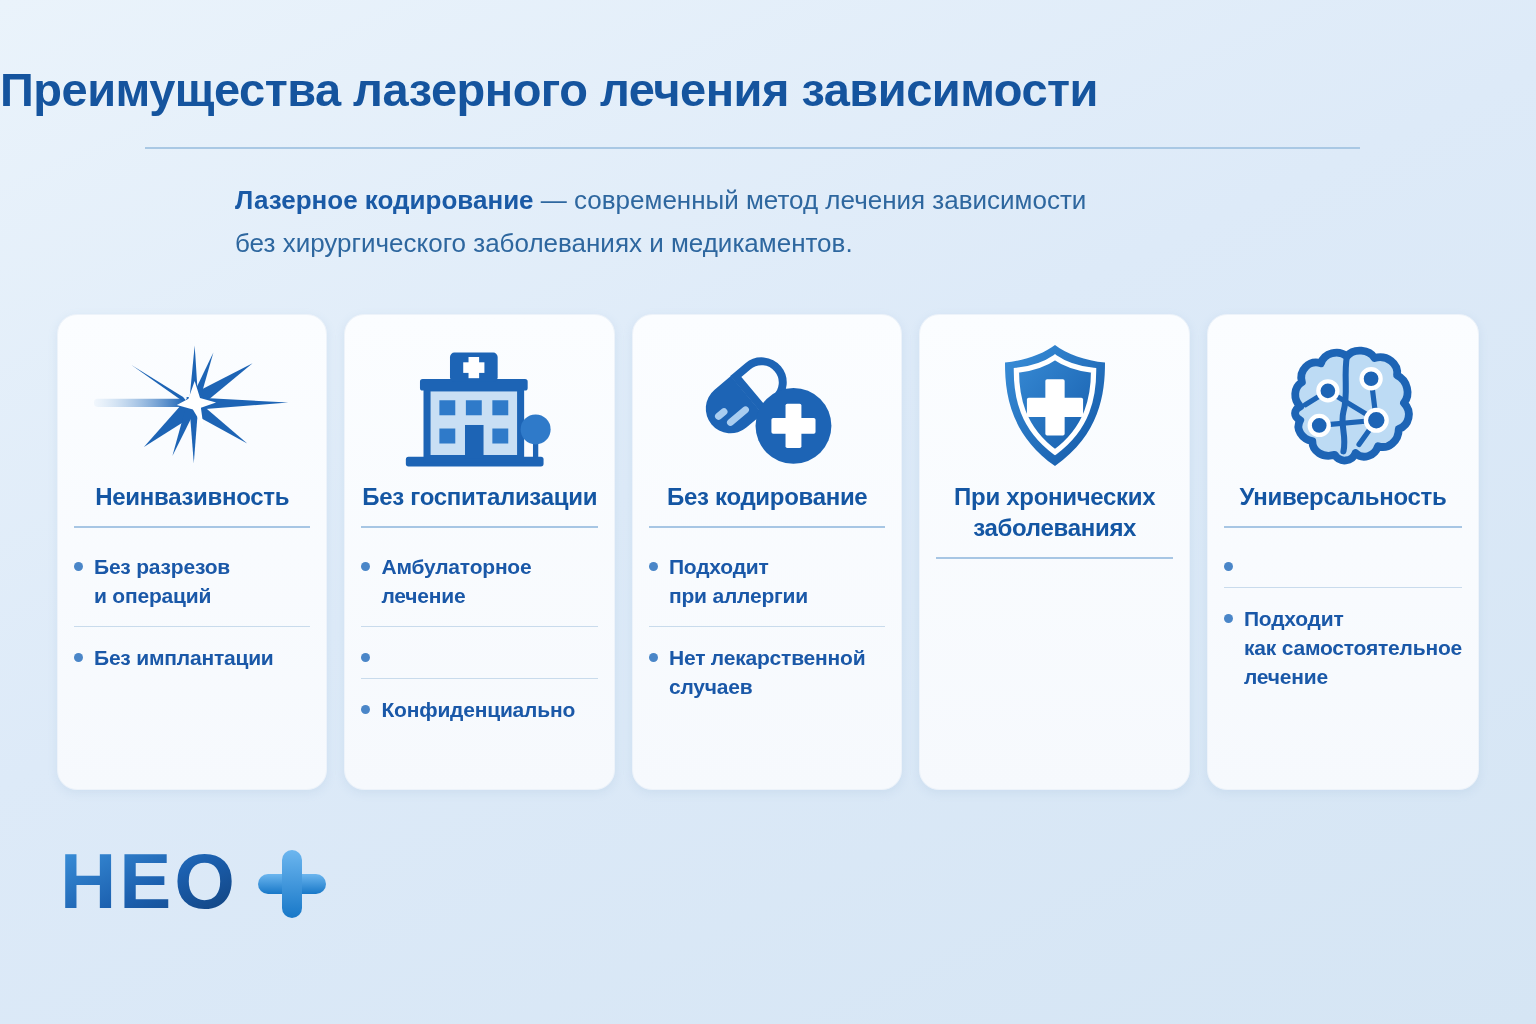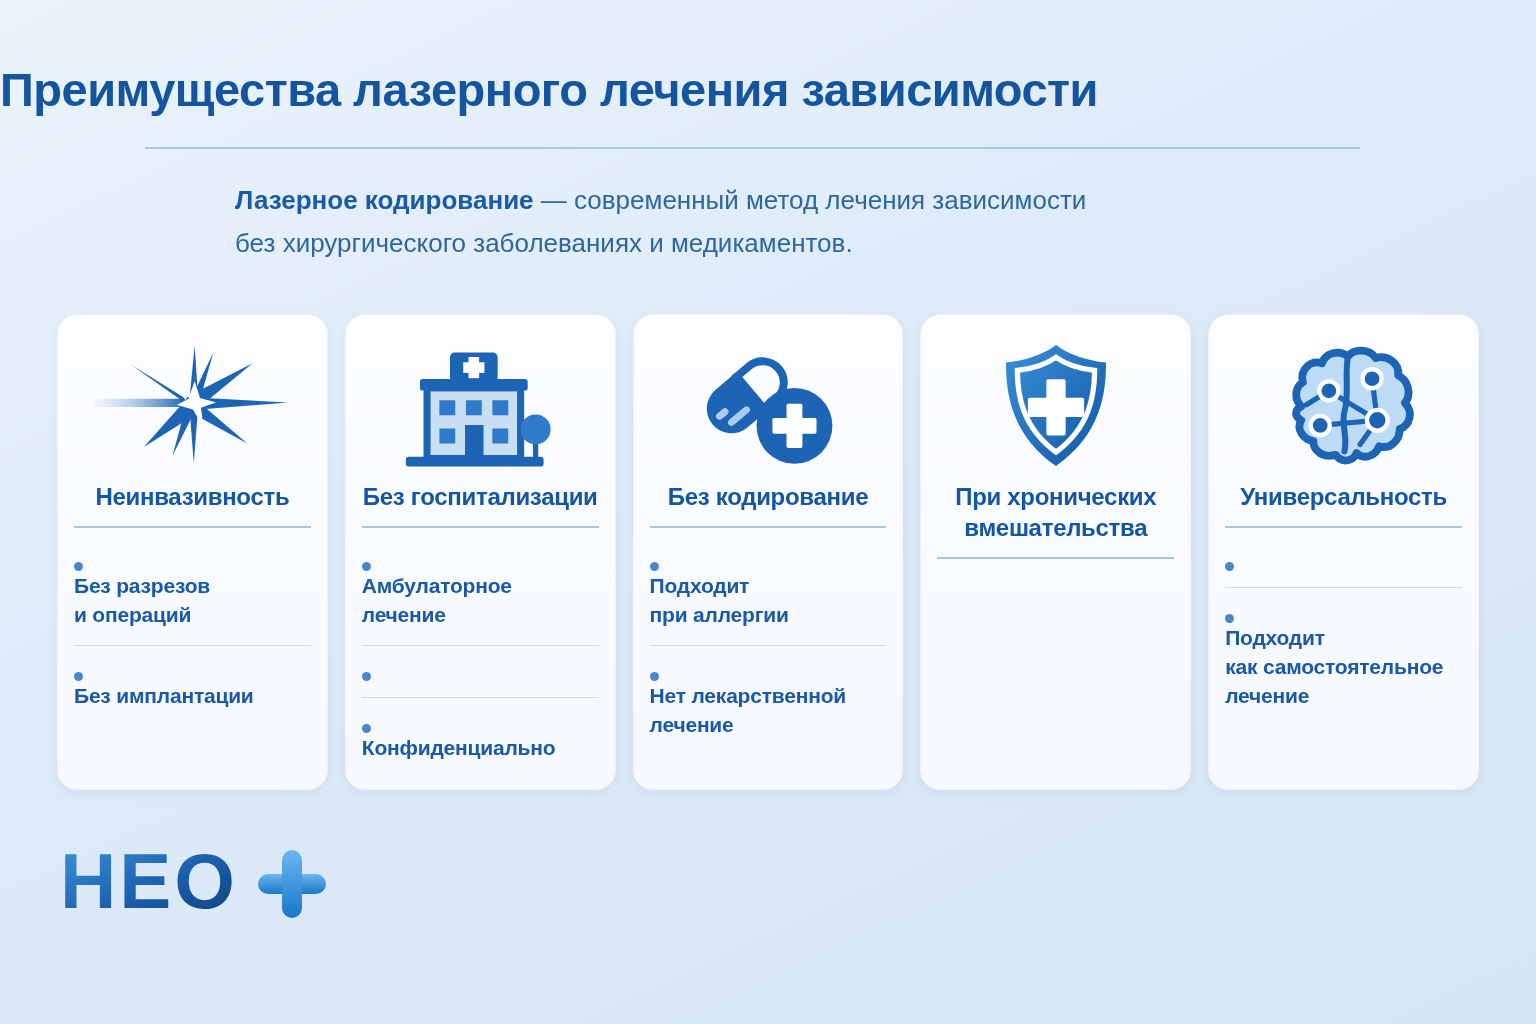--- a/index.html
+++ b/index.html
@@ -43,21 +43,21 @@
   .icon-box {
     height:142px; display:flex; align-items:center; justify-content:center;
     margin-top:4px;
   }
   .card-title {
     font-size:24px; font-weight:bold; color:#1456a3; text-align:center;
     white-space:pre; line-height:31px; margin-top:4px; letter-spacing:-0.3px;
   }
   .card-rule { width:100%; height:2px; background:#a7c6e4; margin-top:14px; flex:none; }
   .card-list { width:100%; margin-top:8px; }
-  .card-item { display:flex; padding:16px 0 8px;flex-direction:column; }
+  .card-item { display:flex; gap:11px; padding:16px 0 8px; }
   .dot { width:9px; height:9px; border-radius:50%; background:#4a86c8; margin-top:10px; flex:none; }
   .item-text {
     font-size:21px; font-weight:bold; color:#1a58a8; line-height:29px;
     white-space:pre; letter-spacing:-0.2px;
   }
   .item-sep { width:100%; height:1px; background:#c9dbec; margin-top:8px; }
 
   
   .logo { position:absolute; left:60px; top:842px; }
 </style>
@@ -171,42 +171,42 @@
       <div class="card-list">
         <div class="card-item">
           <span class="dot"></span>
           <span class="item-text">Подходит
 при аллергии</span>
         </div>
         <div class="item-sep"></div>
         <div class="card-item">
           <span class="dot"></span>
           <span class="item-text">Нет лекарственной
-лечение</span>
+случаев</span>
         </div>
       </div>
     </section>
 
     <section class="card">
       <div class="icon-box">
         <svg width="132" height="136" viewBox="0 0 150 155">
           <defs>
             <linearGradient id="shieldGrad" x1="0" y1="0" x2="1" y2="1">
               <stop offset="0" stop-color="#3a8fd9"></stop>
               <stop offset="1" stop-color="#1257a6"></stop>
             </linearGradient>
           </defs>
           <path d="M75 8 C62 18 40 26 18 28 C18 64 24 110 75 146 C126 110 132 64 132 28 C110 26 88 18 75 8 Z" fill="url(#shieldGrad)"></path>
           <path d="M75 22 C65 29 48 35 31 37 C31 66 37 102 75 130 C113 102 119 66 119 37 C102 35 85 29 75 22 Z" fill="none" stroke="#ffffff" stroke-width="6"></path>
           <rect x="64" y="47" width="22" height="64" rx="2" fill="#ffffff"></rect>
           <rect x="43" y="68" width="64" height="22" rx="2" fill="#ffffff"></rect>
         </svg>
       </div>
       <h2 class="card-title">При хронических
-вмешательства</h2>
+заболеваниях</h2>
       <div class="card-rule"></div>
     </section>
 
     <section class="card">
       <div class="icon-box">
         <svg width="158" height="134" viewBox="0 0 175 155">
           <path d="M38 78 C30 70 30 56 40 50 C36 36 48 24 62 28 C66 16 82 12 92 20 C100 10 118 12 124 22 C138 18 152 28 150 42 C162 48 166 64 158 74 C168 84 164 100 152 104 C152 118 140 128 128 124 C124 136 110 140 102 132 C98 142 84 144 78 134 C64 138 52 130 52 118 C40 116 32 104 38 94 C30 90 30 82 38 78 Z" fill="#bddbf4" stroke="#1d64b5" stroke-width="9" stroke-linejoin="round"></path>
           <path d="M92 20 C88 44 94 64 88 84 C84 100 92 112 88 130" fill="none" stroke="#1d64b5" stroke-width="7" stroke-linecap="round"></path>
           <g stroke="#1d64b5" stroke-width="6" stroke-linecap="round">
             <line x1="70" y1="60" x2="44" y2="76"></line>

